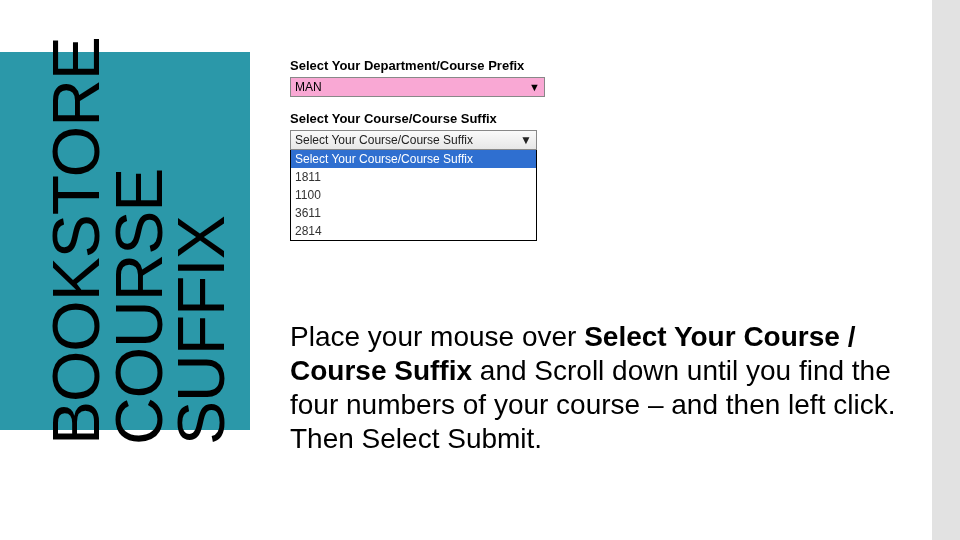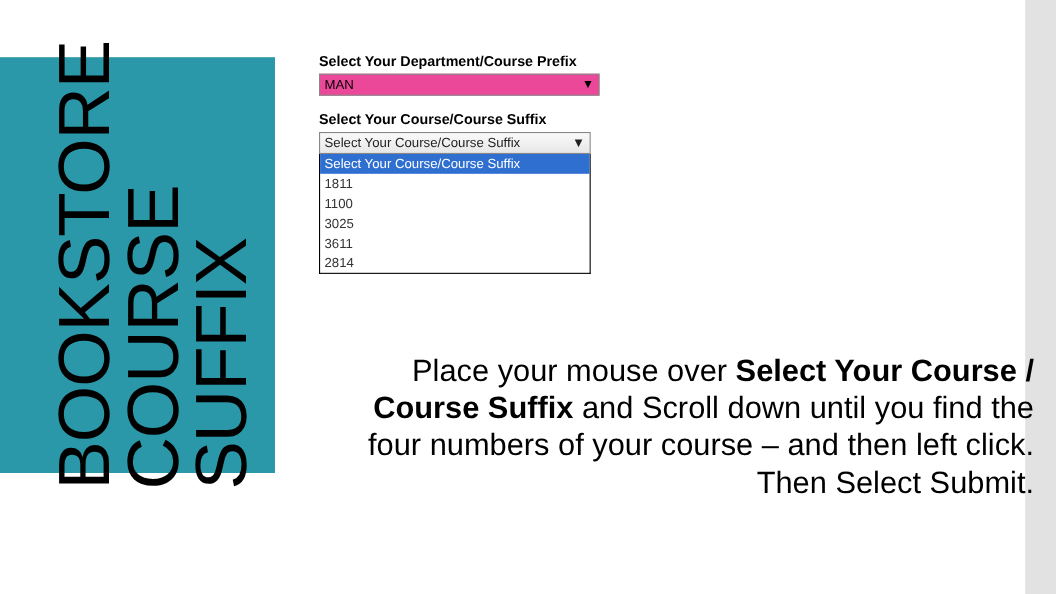--- a/index.html
+++ b/index.html
@@ -37,34 +37,34 @@
     font-weight: 400;
     color: #000000;
     font-size: 66px;
     line-height: 0.95;
     letter-spacing: -1px;
     white-space: pre;
   }
   .form-area {
     position: absolute;
     left: 290px;
-    top: 48px;
+    top: 58px;
     width: 300px;
     font-family: Arial, sans-serif;
     font-size: 13px;
     color: #000;
   }
   .label1 {
     font-weight: bold;
     font-size: 13px;
     margin-bottom: 4px;
   }
   .select-box {
     border: 1px solid #888;
-    background: #ec4899;
+    background: #f9a8d4;
     height: 20px;
     width: 255px;
     padding: 0 4px;
     display: flex;
     align-items: center;
     justify-content: space-between;
     font-size: 12px;
   }
   .select-box .arrow {
     font-size: 11px;
@@ -107,21 +107,20 @@
   }
   .instruction {
     position: absolute;
     left: 290px;
     top: 320px;
     width: 650px;
     font-family: "Candara", "Corbel", "Segoe UI", sans-serif;
     font-size: 28px;
     line-height: 1.22;
     color: #000;
-    text-align: right;
   }
   .instruction .bold { font-weight: 700; }
   .right-grey {
     position: absolute;
     right: 0;
     top: 0;
     width: 28px;
     height: 540px;
     background: #e2e2e2;
   }
@@ -148,21 +147,20 @@
     <div class="spacer"></div>
     <div class="label2">Select Your Course/Course Suffix</div>
     <div class="select-box2">
       <span>Select Your Course/Course Suffix</span>
       <span class="arrow">▼</span>
     </div>
     <div class="dropdown-list">
       <div class="opt sel">Select Your Course/Course Suffix</div>
       <div class="opt">1811</div>
       <div class="opt">1100</div>
-      <div class="opt">3025</div>
       <div class="opt">3611</div>
       <div class="opt">2814</div>
     </div>
   </div>
 
   <div class="instruction">
     <span>Place your mouse over </span><span class="bold">Select Your Course / Course Suffix</span><span> and Scroll down until you find the four numbers of your course – and then left click. Then Select Submit.</span>
   </div>
 
 </div>

